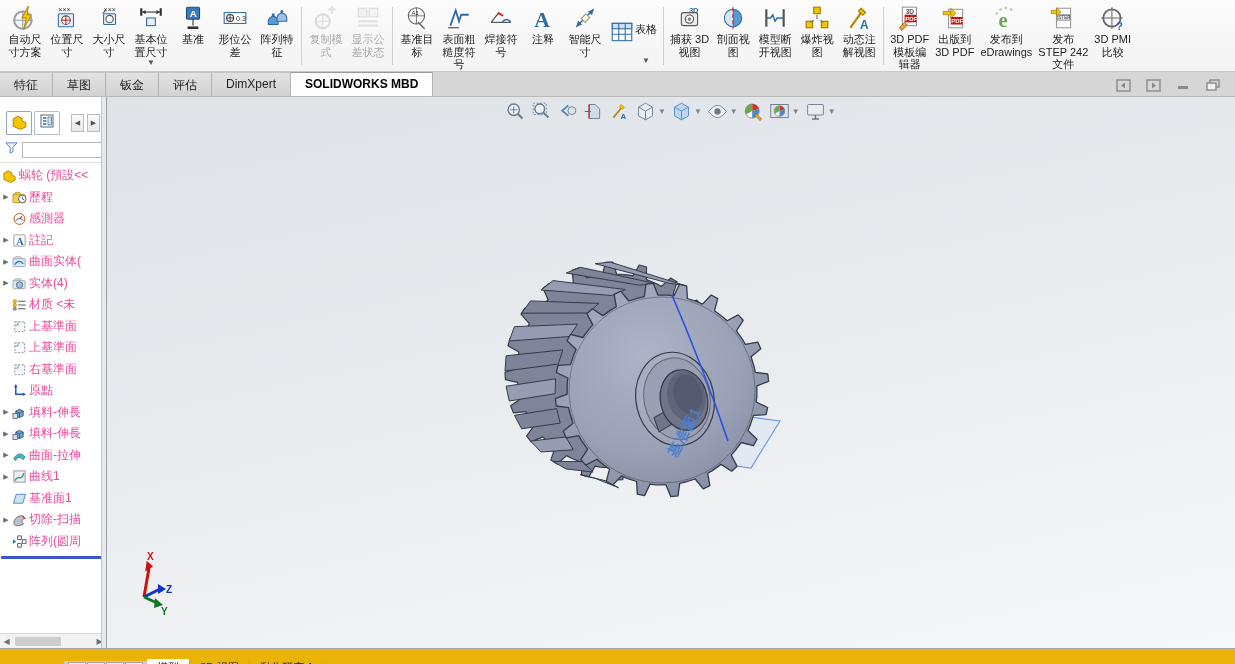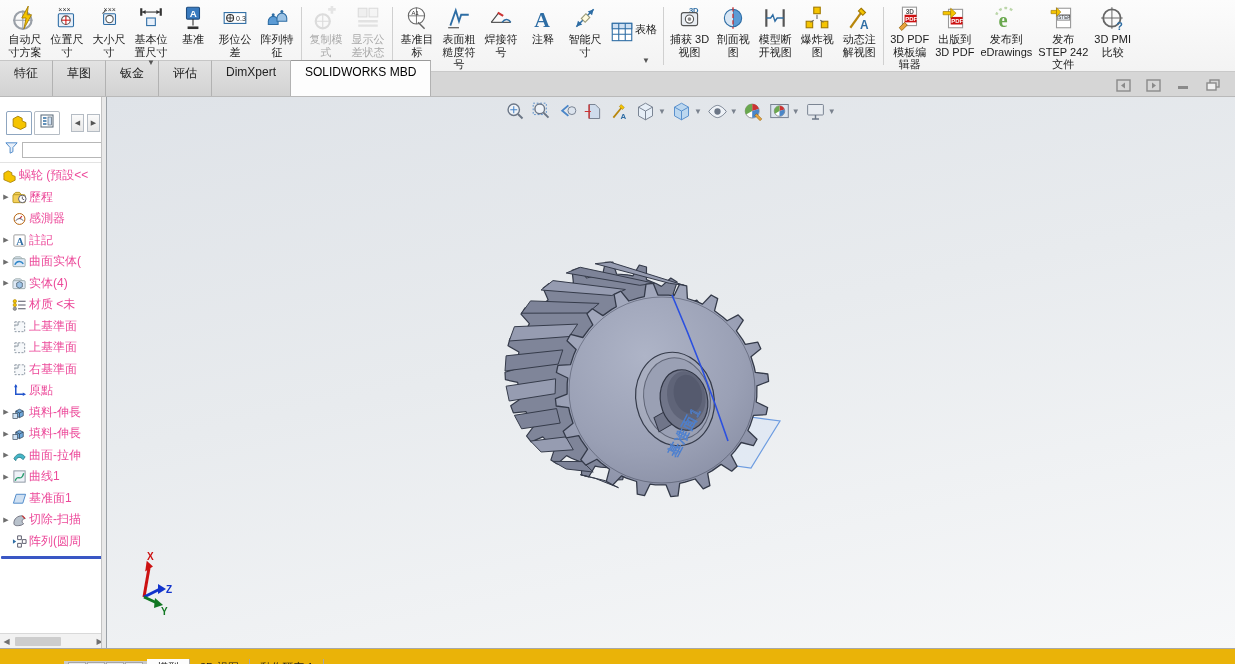--- a/index.html
+++ b/index.html
@@ -14,22 +14,22 @@
   .ritem.disabled .rlabel{color:#a9a9a9;}
   .ritem.disabled svg{filter:grayscale(1) opacity(.5);}
   .rarrow{font-size:8px;color:#555;line-height:8px;margin-top:1px;}
   .ritem.side{flex-direction:row;align-items:flex-start;padding-top:16px;}
   .ritem.side .rlabel{margin-top:6px;}
   .ritem.side .rarrow{position:absolute;bottom:6px;right:10px;}
   .rsep{width:1px;background:#d0d0d0;margin:6px 3px;}
 
   
   #tabrow{height:25px;background:#d6d6d6;border-bottom:1px solid #b9b9b9;display:flex;align-items:flex-end;}
-  .ctab{height:36px;padding:4px 14px 0 14px;font-size:12px;color:#222;background:linear-gradient(#e2e2e2,#d2d2d2);border-right:1px solid #b2b2b2;border-top:1px solid #c6c6c6;cursor:default;}
-  .ctab.active{background:#fdfdfd;border-top:1px solid #9a9a9a;color:#000;}
+  .ctab{height:24px;padding:4px 14px 0 14px;font-size:12px;color:#222;background:linear-gradient(#e2e2e2,#d2d2d2);border-right:1px solid #b2b2b2;border-top:1px solid #c6c6c6;cursor:default;}
+  .ctab.active{background:#fdfdfd;border-top:1px solid #9a9a9a;color:#000;font-weight:bold;}
   #winctrl{margin-left:auto;display:flex;align-items:center;gap:14px;padding:0 14px 4px 0;}
   .wbtn{width:16px;height:14px;display:flex;align-items:center;justify-content:center;color:#6b6b6b;cursor:default;}
 
   
   #main{display:flex;height:551px;}
   #leftpanel{width:107px;background:#ffffff;display:flex;flex-direction:column;position:relative;border-right:1px solid #9aa0a6;}
   #panelsplit{position:absolute;right:0;top:0;bottom:0;width:5px;background:#e9e9e9;border-left:1px solid #c3c3c3;}
   #panehdr{display:flex;align-items:center;gap:2px;padding:14px 6px 2px 6px;}
   .ptab{width:26px;height:24px;display:flex;align-items:center;justify-content:center;border:1px solid #b5bcc4;background:#fff;border-radius:2px 2px 0 0;}
   .ptab.sel{border-color:#8fa6c0;background:#fff;}

